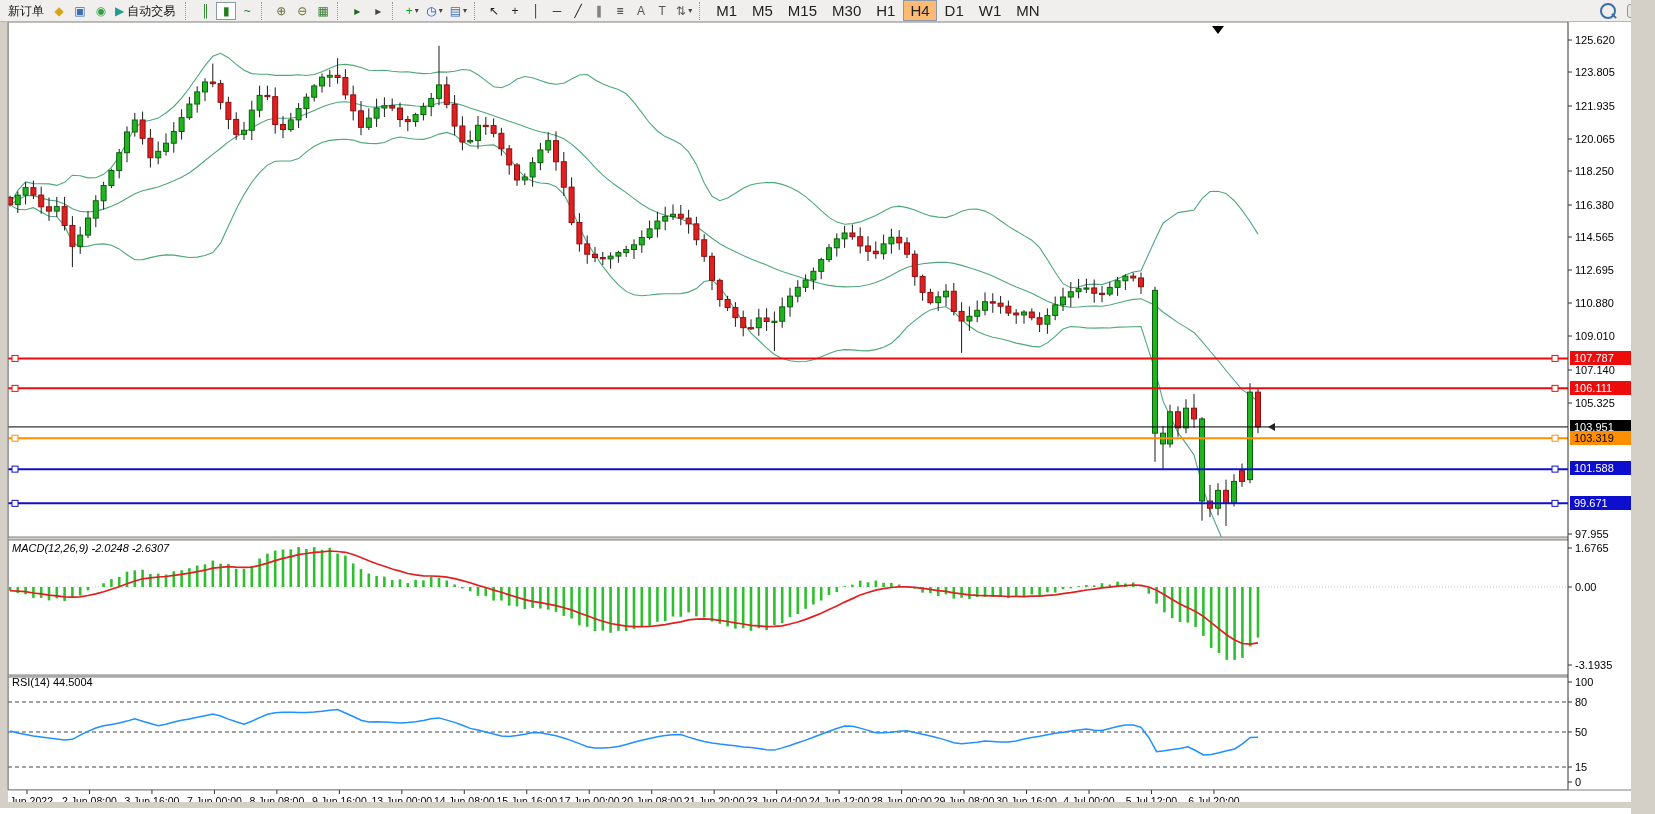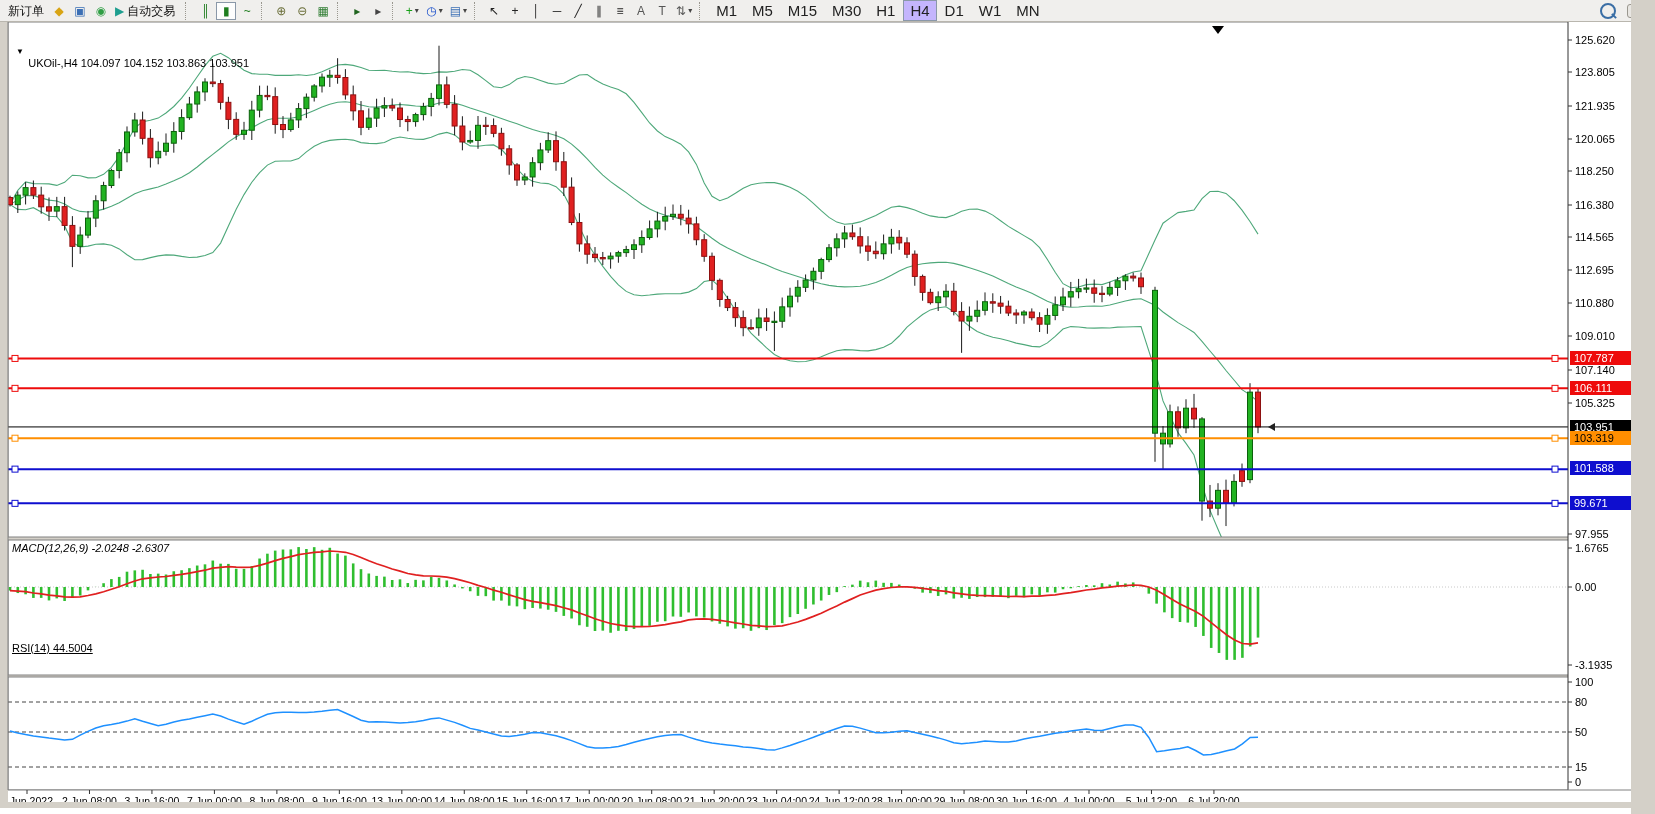--- a/index.html
+++ b/index.html
@@ -7,21 +7,21 @@
   
   #toolbar{position:absolute;left:0;top:0;width:1655px;height:22px;background:#f0efed;
     border-bottom:1px solid #b9b6ae;display:flex;align-items:center;padding:0 4px;box-sizing:border-box;gap:1px;}
   .tb-btn{height:18px;min-width:20px;display:flex;align-items:center;justify-content:center;
     font-size:12px;line-height:1;color:#333;border:1px solid transparent;padding:0 2px;box-sizing:border-box;cursor:default;}
   .tb-btn.sel{background:#fdfdfd;border:1px solid #8a98a8;}
   .tb-sep{width:5px;height:18px;border-left:1px dotted #9a978f;margin:0 3px;}
   .tb-label{font-size:12px;color:#111;padding:0 3px;}
   .tb-dd{font-size:8px;color:#444;margin-left:2px;}
   .tb-tf{font-size:15px;color:#222;padding:1px 6px;border:1px solid transparent;}
-  .tb-tf.sel{background:#c4b5fd;border:1px solid #8a98a8;}
+  .tb-tf.sel{background:#fdba74;border:1px solid #8a98a8;}
   .tb-spacer{flex:1;}
   .tb-search{width:12px;height:12px;border:2px solid #3a6ea5;border-radius:50%;position:relative;margin-right:10px;}
   .tb-search::after{content:"";position:absolute;left:9px;top:10px;width:6px;height:2px;background:#3a6ea5;transform:rotate(45deg);}
   .tb-chat{width:16px;height:12px;background:#e8e6e2;border:1px solid #9a978f;border-radius:3px;position:relative;margin-right:6px;}
   .tb-badge{position:absolute;right:-7px;top:-5px;width:13px;height:13px;border-radius:50%;background:#e03224;color:#fff;
     font-size:9px;font-weight:bold;display:flex;align-items:center;justify-content:center;}
   
   #chartwin{position:absolute;left:0;top:22px;width:1655px;height:786px;border-radius:6px;}
   .overlay-label{position:absolute;font-size:11px;color:#000;white-space:pre;}
   #svg-root{position:absolute;left:0;top:0;}
@@ -757,19 +757,17 @@
         <line x1="1088.99" x2="1088.99" y1="768" y2="772" stroke="#333" stroke-width="1"></line>
         <text x="1088.99" y="783" font-size="10.5" fill="#000" text-anchor="middle" font-family="Liberation Sans, sans-serif">4 Jul 00:00</text>
         <line x1="1151.46" x2="1151.46" y1="768" y2="772" stroke="#333" stroke-width="1"></line>
         <text x="1151.46" y="783" font-size="10.5" fill="#000" text-anchor="middle" font-family="Liberation Sans, sans-serif">5 Jul 12:00</text>
         <line x1="1213.93" x2="1213.93" y1="768" y2="772" stroke="#333" stroke-width="1"></line>
         <text x="1213.93" y="783" font-size="10.5" fill="#000" text-anchor="middle" font-family="Liberation Sans, sans-serif">6 Jul 20:00</text>
         <rect x="0" y="780" width="1655" height="6" fill="#d4d0c8"></rect>
         <rect x="0" y="0" width="8" height="786" fill="#d4d0c8"></rect>
         <line x1="8" x2="8" y1="0" y2="768" stroke="#808080" stroke-width="1"></line>
       </svg>
-  <div class="overlay-label" style="left:16px;top:23px;"><span style="font-size:8px;vertical-align:1px;">▼</span>
-    <span>UKOil-,H4</span>&nbsp;<span>104.097 104.152 103.863 103.951</span></div>
   <div class="overlay-label" style="left:12px;top:520px;font-style:italic;">MACD(12,26,9) -2.0248 -2.6307</div>
-  <div class="overlay-label" style="left:12px;top:620px;text-decoration:underline;">RSI(14) 44.5004</div>
+  <div class="overlay-label" style="left:12px;top:654px;">RSI(14) 44.5004</div>
 </div>
 
 </div>
 
 </body></html>

